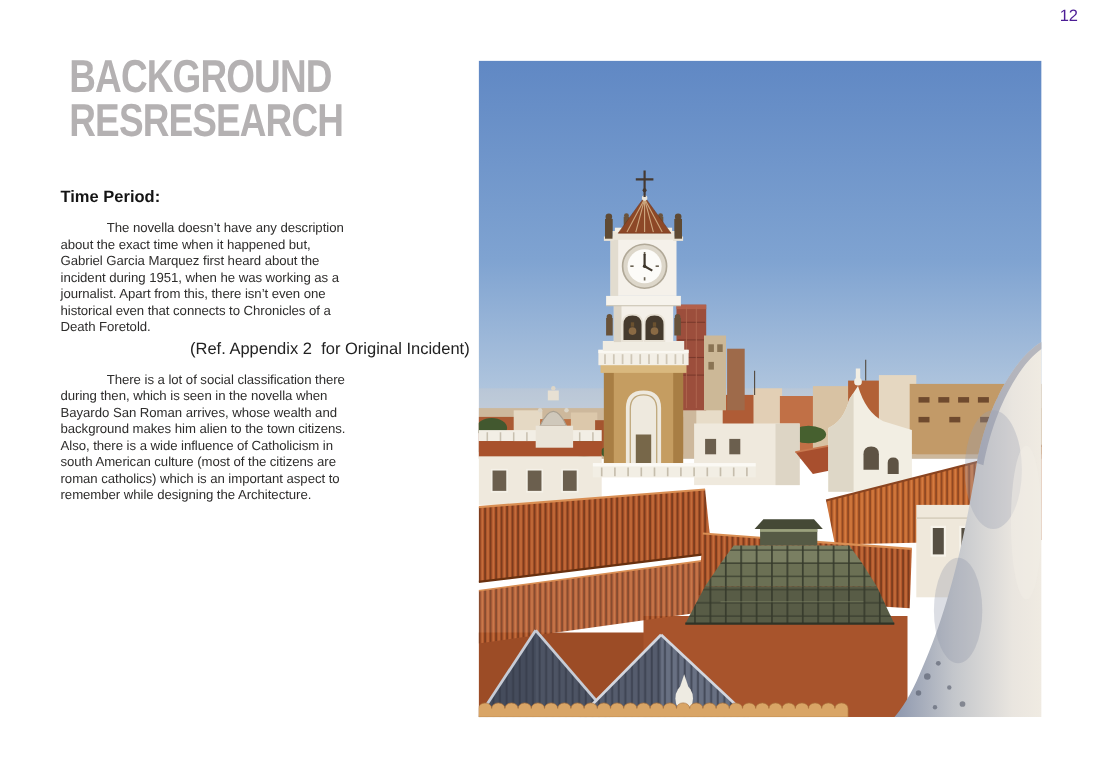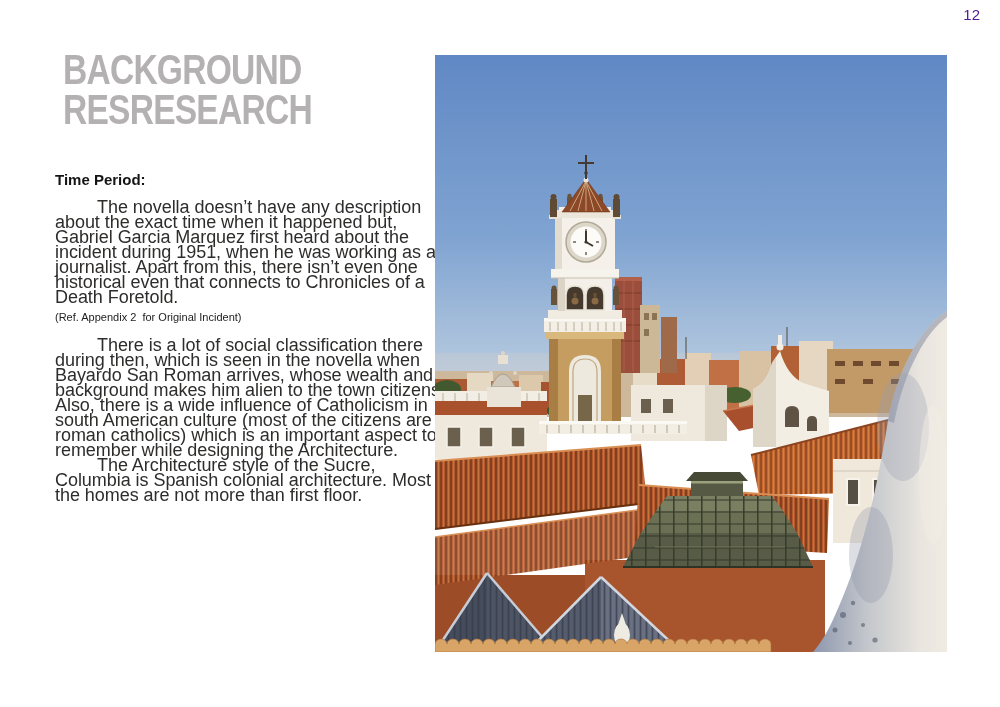--- a/index.html
+++ b/index.html
@@ -39,29 +39,29 @@
     position:absolute;left:55px;top:155px;width:372px;
     color:var(--body-text,#2e2d2c);
     margin-top:16px;
   }
   .col h2{
     font-size:15px;line-height:17px;font-weight:bold;
     color:var(--heading-black,#141414);
     margin:0 0 12px 0;
   }
   .col p.body{
-    font-size:18px;line-height:15px;
+    font-size:12px;line-height:15px;
     letter-spacing:-0.05px;
     white-space:pre;
     text-indent:42px;
     margin:0;
   }
   .note{
-    font-size:11px;line-height:13px;
-    text-align:left;
+    font-size:15px;line-height:13px;
+    text-align:right;
     white-space:pre;
     margin:6px 0 14px 0;
     color:#222;
   }
   .gap-lg{margin-top:38px !important;}
   .photo{
     position:absolute;left:435px;top:55px;
     width:512px;height:597px;
     margin:0;overflow:hidden;
   }
@@ -92,23 +92,20 @@
 
     <p class="body">There is a lot of social classification there
 during then, which is seen in the novella when
 Bayardo San Roman arrives, whose wealth and
 background makes him alien to the town citizens.
 Also, there is a wide influence of Catholicism in
 south American culture (most of the citizens are
 roman catholics) which is an important aspect to
 remember while designing the Architecture.</p>
 
-    <p class="body">The Architecture style of the Sucre,
-Columbia is Spanish colonial architecture. Most of
-the homes are not more than first floor.</p>
   </div>
 
   <figure class="photo">
     <svg viewBox="0 0 512 597" preserveAspectRatio="none" role="img">
       <defs>
         <linearGradient id="skyG" x1="0" y1="0" x2="0" y2="1">
           <stop offset="0" stop-color="#6088c4"></stop>
           <stop offset="0.5" stop-color="#7fa3d1"></stop>
           <stop offset="0.82" stop-color="#aec4dd"></stop>
           <stop offset="1" stop-color="#cdd7e2"></stop>

